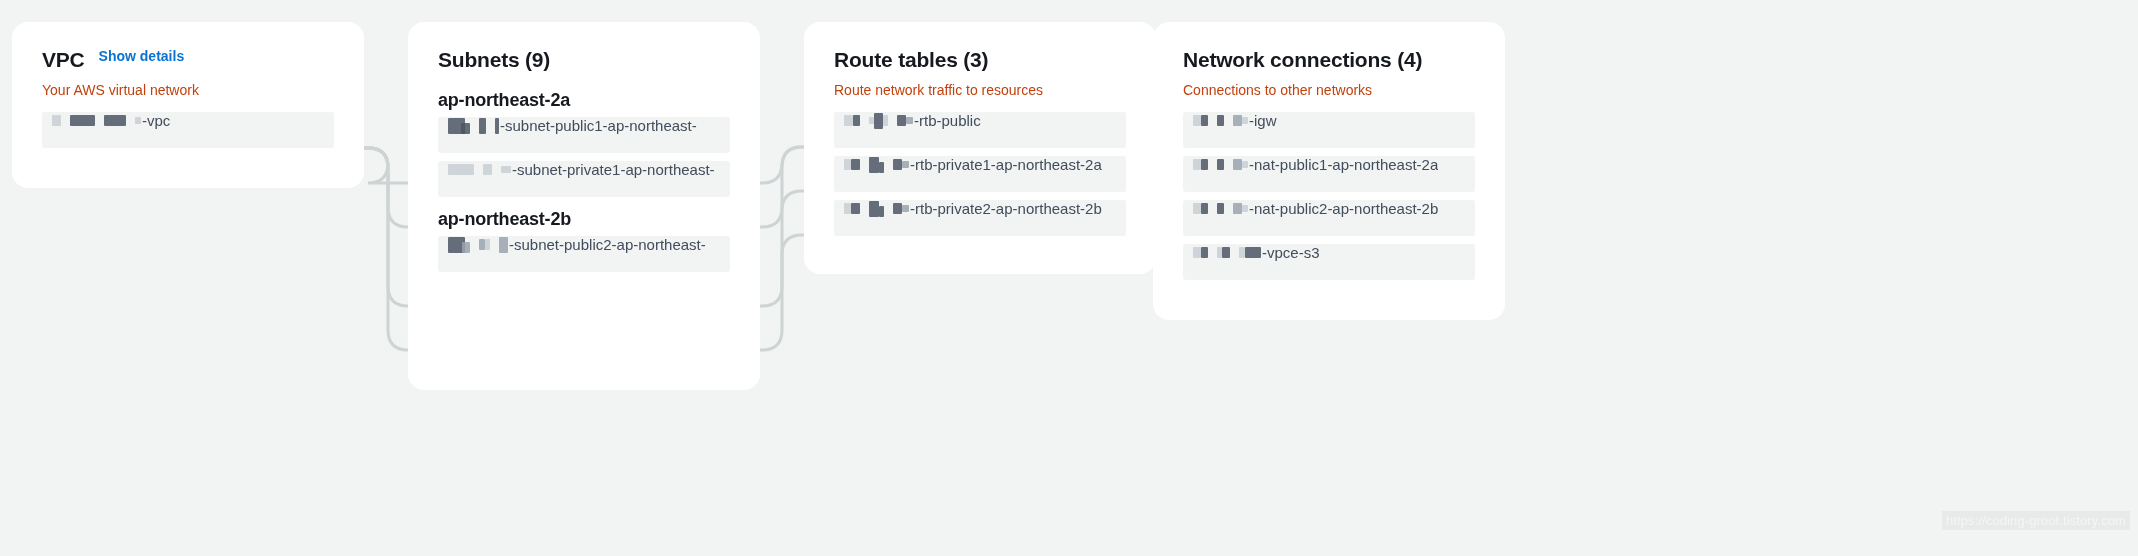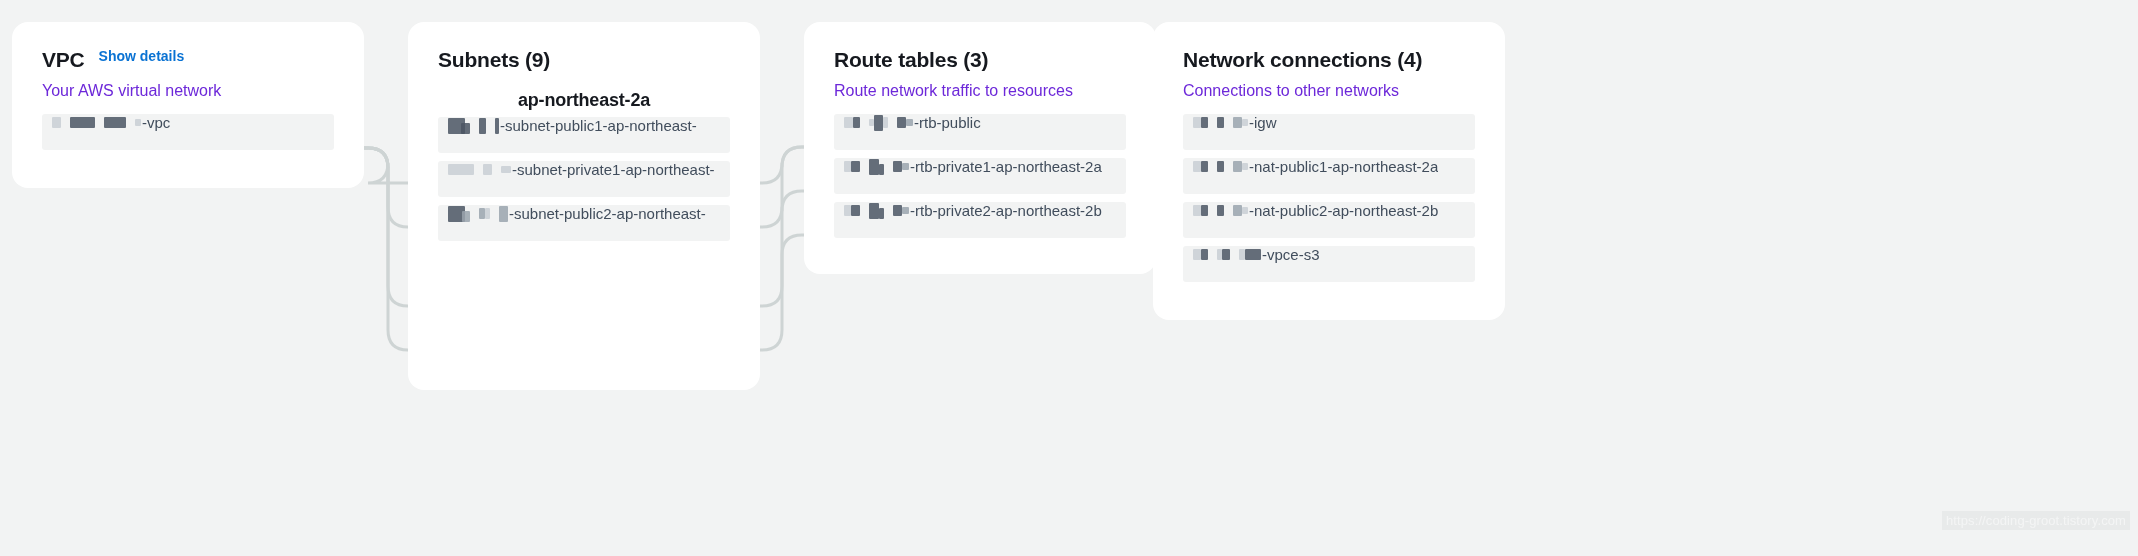--- a/index.html
+++ b/index.html
@@ -30,27 +30,27 @@
   .card-title {
     font-size: 21px; font-weight: bold; color: #16191f;
     letter-spacing: -0.2px; white-space: nowrap;
   }
   .show-details {
     font-size: 14px; font-weight: bold; color: #0972d3;
     cursor: pointer; white-space: nowrap;
   }
   .card-sub {
     padding: 10px 30px 0 30px;
-    font-size: 16px; color: #6d28d9; white-space: nowrap;
+    font-size: 14px; color: #c2410c; white-space: nowrap;
   }
 
   .items { padding: 14px 30px 0 30px; }
   .az-label {
     font-size: 18px; font-weight: bold; color: #16191f;
-    margin: 12px 0 6px 0; letter-spacing: -0.2px; text-align: center;
+    margin: 12px 0 6px 0; letter-spacing: -0.2px;
   }
   .items > .az-label:first-child { margin-top: 4px; }
 
   
   .res {
     position: relative;
     height: 36px;
     background: #f2f3f3;
     border-radius: 3px;
     display: flex; align-items: flex-start;
@@ -165,20 +165,21 @@
             <i class="lite" style="width:26px"></i>
               <span class="gap"></span>
             <i class="lite" style="width:9px"></i>
               <span class="gap"></span>
             <i class="lite short" style="width:10px"></i>
           </span>
           <span>-subnet-private1-ap-northeast-</span>
         </span>
       </div>
 
+      <div class="az-label">ap-northeast-2b</div>
 
       <div class="res">
         <span class="res-name">
           <span class="redact">
             <i class="tall" style="width:17px"></i>
               <i class="mid" style="width:8px;margin-left:-3px;transform:translateY(3px)"></i>
             <span class="gap"></span>
             <i class="mid" style="width:6px"></i>
               <i class="lite" style="width:5px"></i>
             <span class="gap"></span>

